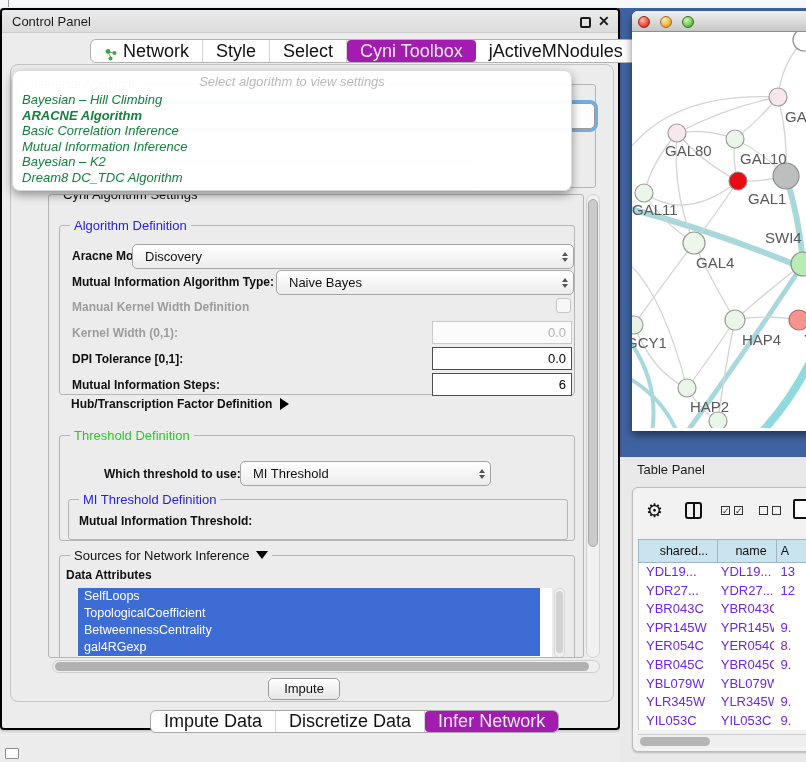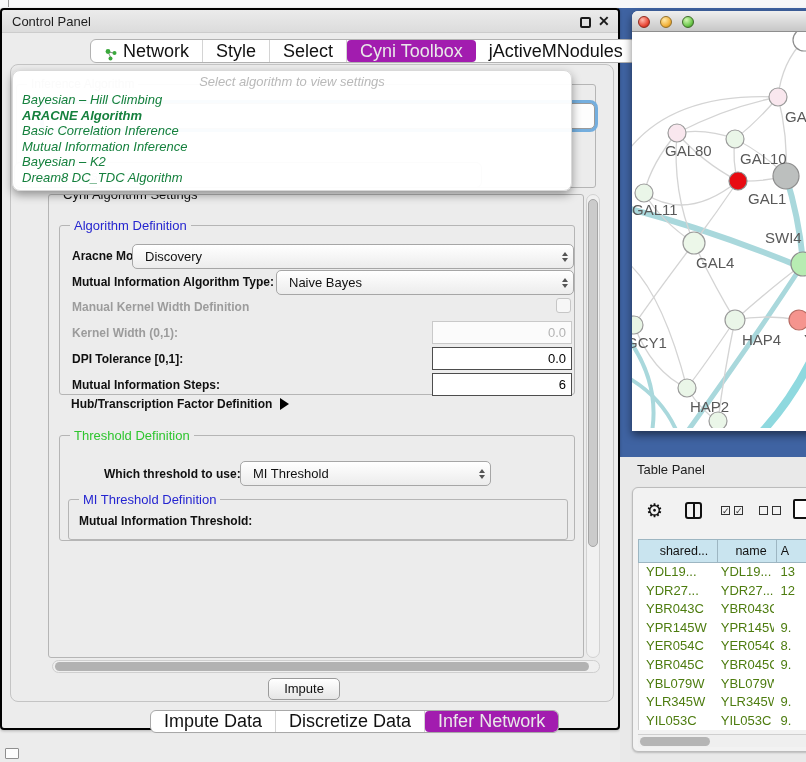--- a/index.html
+++ b/index.html
@@ -157,21 +157,21 @@
         line-height:8px; text-align:center; color:#333; }
   .page-ico { position:absolute; left:160px; top:11px; width:16px; height:20px; border:2px solid #111;
               border-radius:2px; background:#fff; cursor:pointer; }
   .ttable { position:absolute; left:5px; top:51px; width:260px; }
   .thead { display:flex; height:24px; }
   .th { background:#c9e4ef; border:1px solid #9db6c2; border-left:none; font-size:12.5px; color:#111;
         display:flex; align-items:center; justify-content:flex-end; padding-right:9px; cursor:pointer; }
   .th:first-child { border-left:1px solid #9db6c2; }
   .th.left { justify-content:flex-start; padding-left:4px; }
   .trow { display:flex; height:18.6px; background:#fff; cursor:default; }
-  .td { font-size:13px; color:#4d7c0f; padding-left:7px; line-height:18.6px; white-space:nowrap; overflow:hidden; }
+  .td { font-size:13px; color:#6d28d9; padding-left:7px; line-height:18.6px; white-space:nowrap; overflow:hidden; }
   .tbody-wrap { height:167px; overflow:hidden; background:#fff; border-left:1px solid #cfcfcf; }
   .t-hscroll { position:absolute; left:5px; top:246px; width:210px; height:13px; background:#efefef;
                border-top:1px solid #cfcfcf; }
   .t-hscroll .thumb { position:absolute; left:2px; top:2px; width:70px; height:9px; background:#b5b5b5;
                       border-radius:5px; cursor:pointer; }
 </style>
 </head>
 <body>
 
 <div id="canvas">
@@ -276,20 +276,33 @@
               <i class="up"></i>
               <i class="dn"></i>
             </span>
         </div>
         <div class="groupbox" style="left:8px; top:63px; width:500px; height:41px;">
           <span class="gtitle" style="color:#2525d0;">MI Threshold Definition</span>
           <span class="lbl" style="left:10px; top:14px;">Mutual Information Threshold:</span>
         </div>
       </div>
 
+      <div class="groupbox" style="left:10px; top:360px; width:516px; height:110px;">
+        <span class="gtitle" style="color:#111;"><span>Sources for Network Inference</span><span class="tri-down"></span></span>
+        <span class="lbl" style="left:6px; top:12px;">Data Attributes</span>
+        <div class="attr-list" id="attr-list">
+            <div class="attr-item" style="background: rgb(60, 108, 212);">SelfLoops</div>
+            <div class="attr-item" style="background: rgb(60, 108, 212);">TopologicalCoefficient</div>
+            <div class="attr-item" style="background: rgb(60, 108, 212);">BetweennessCentrality</div>
+            <div class="attr-item" style="background: rgb(60, 108, 212);">gal4RGexp</div>
+          </div>
+        <div class="list-vscroll">
+            <div class="thumb"></div>
+          </div>
+      </div>
     </div>
 
     <div class="vscroll">
         <div class="thumb"></div>
       </div>
     <div class="hscroll">
         <div class="thumb"></div>
       </div>
 
     <div class="apply-btn">Impute</div>

